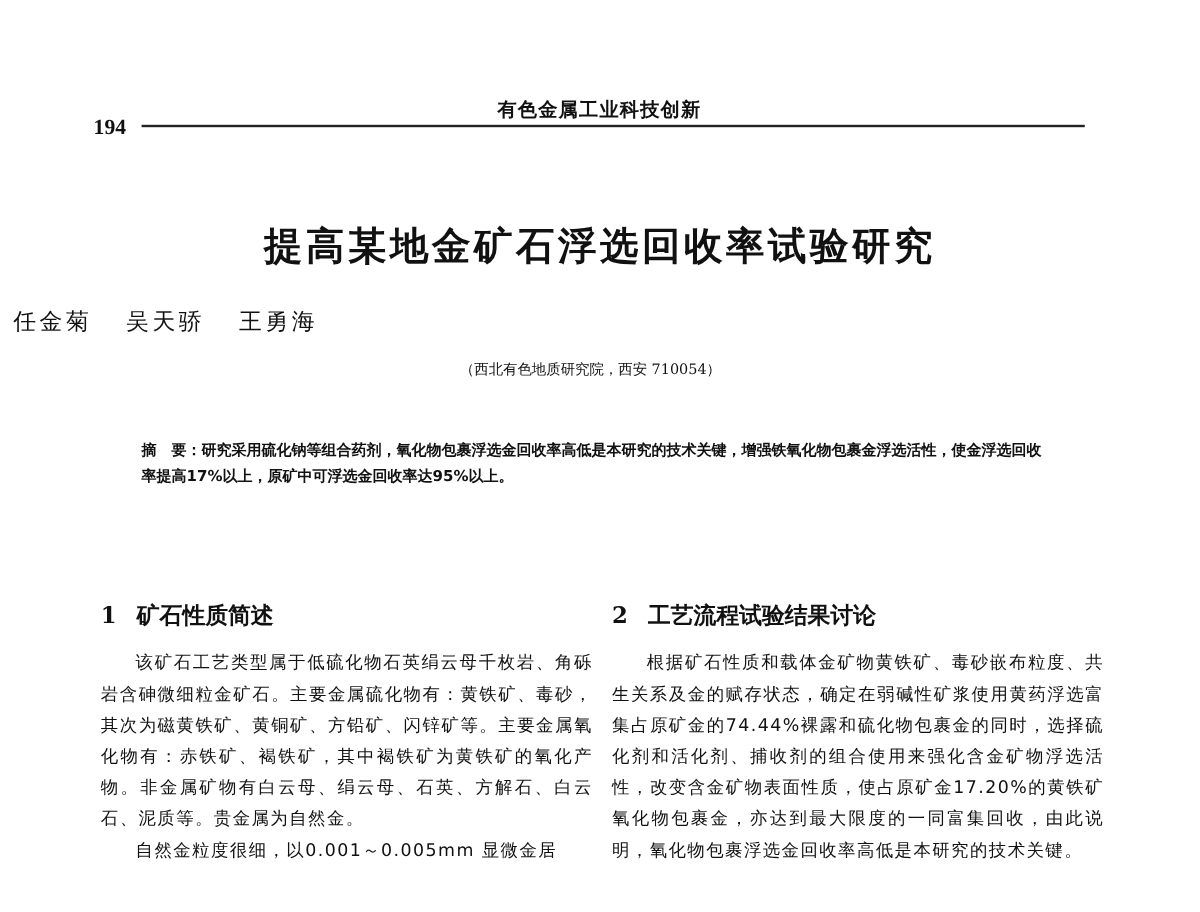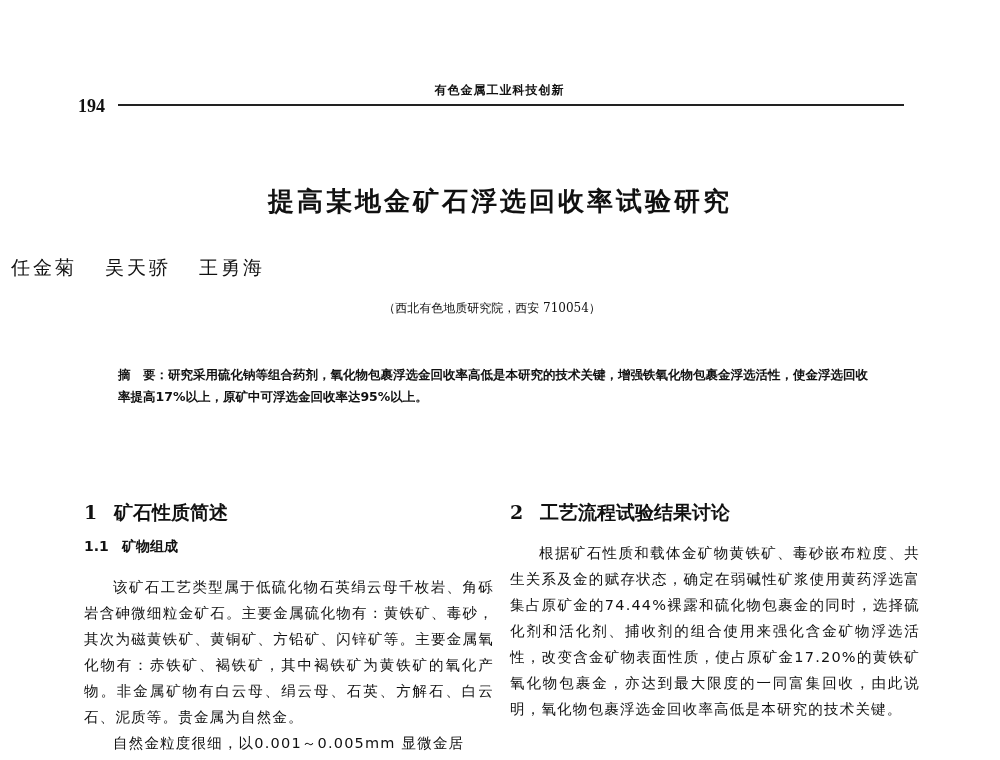--- a/index.html
+++ b/index.html
@@ -5,32 +5,32 @@
   html, body { margin: 0; padding: 0; background: #ffffff; }
   body {
     width: 1000px; height: 760px; overflow: hidden; position: relative;
     color: #111; font-family: "DejaVu Serif", "Liberation Serif", serif;
   }
   .running-header {
     position: absolute; left: 78px; top: 82px; width: 826px; height: 30px;
   }
   .journal-name {
     position: absolute; left: 17px; right: 0; top: 0; text-align: center;
-    font-size: 12px; font-weight: bold; letter-spacing: 1px;
+    font-size: 16px; font-weight: bold; letter-spacing: 1px;
   }
   .page-number {
     position: absolute; left: 0; top: 14px; font-size: 18px; font-weight: bold;
     font-family: "Liberation Serif", serif;
   }
   .header-rule {
     position: absolute; left: 40px; right: 0; top: 22px; height: 1.5px; background: #222;
   }
   .title {
     position: absolute; left: 0; width: 1000px; top: 184px; text-align: center;
-    font-size: 26px; font-weight: bold; letter-spacing: 3px;
+    font-size: 32px; font-weight: bold; letter-spacing: 3px;
     font-family: "DejaVu Sans", sans-serif;
   }
   .authors {
     position: absolute; left: 0; width: 1000px; top: 255px; 
     font-size: 19px; word-spacing: 0;
   }
   .authors span { margin: 0 11px; letter-spacing: 3px; }
   .affiliation {
     position: absolute; left: 16px; width: 952px; top: 300px; text-align: center;
     font-size: 12px;
@@ -80,21 +80,20 @@
 </div>
 
 <div class="affiliation">（西北有色地质研究院，西安 710054）</div>
 
 <div class="abstract">
   <p><span class="lbl">摘　要：</span><span>研究采用硫化钠等组合药剂，氧化物包裹浮选金回收率高低是本研究的技术关键，增强铁氧化物包裹金浮选活性，使金浮选回收率提高17%以上，原矿中可浮选金回收率达95%以上。</span></p>
 </div>
 
 <div class="col col-left">
   <h2 class="h1"><span class="num">1</span><span>矿石性质简述</span></h2>
-  <h3 class="h2"><span class="num">1.1</span><span>矿物组成</span></h3>
   <div class="body-text">
     <p>该矿石工艺类型属于低硫化物石英绢云母千枚岩、角砾岩含砷微细粒金矿石。主要金属硫化物有：黄铁矿、毒砂，其次为磁黄铁矿、黄铜矿、方铅矿、闪锌矿等。主要金属氧化物有：赤铁矿、褐铁矿，其中褐铁矿为黄铁矿的氧化产物。非金属矿物有白云母、绢云母、石英、方解石、白云石、泥质等。贵金属为自然金。</p>
     <p>自然金粒度很细，以0.001～0.005mm 显微金居</p>
   </div>
 </div>
 
 <div class="col col-right">
   <h2 class="h1"><span class="num">2</span><span>工艺流程试验结果讨论</span></h2>
   <div class="body-text">
     <p>根据矿石性质和载体金矿物黄铁矿、毒砂嵌布粒度、共生关系及金的赋存状态，确定在弱碱性矿浆使用黄药浮选富集占原矿金的74.44%裸露和硫化物包裹金的同时，选择硫化剂和活化剂、捕收剂的组合使用来强化含金矿物浮选活性，改变含金矿物表面性质，使占原矿金17.20%的黄铁矿氧化物包裹金，亦达到最大限度的一同富集回收，由此说明，氧化物包裹浮选金回收率高低是本研究的技术关键。</p>

